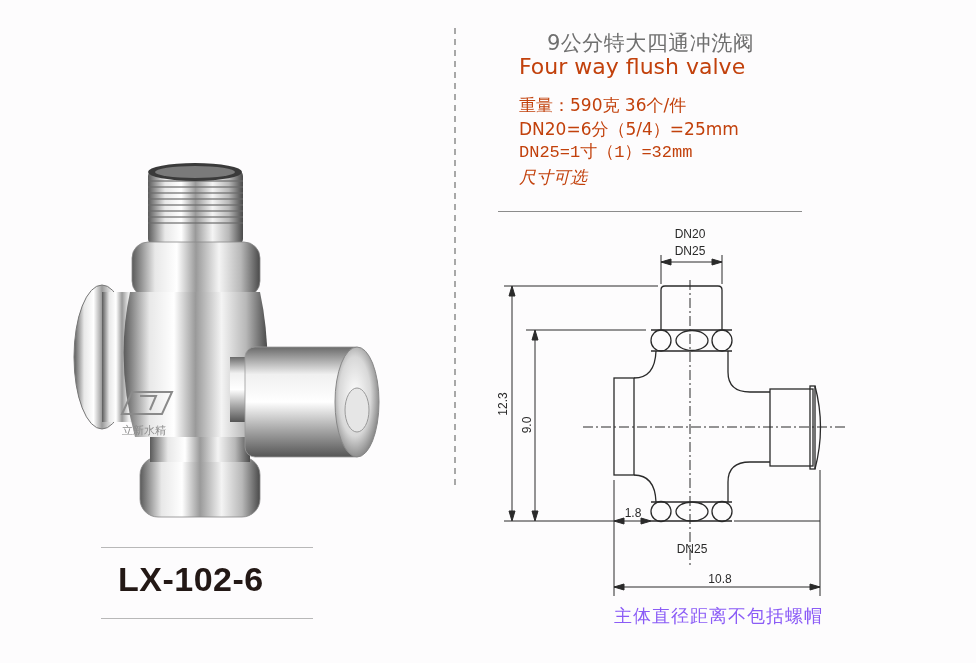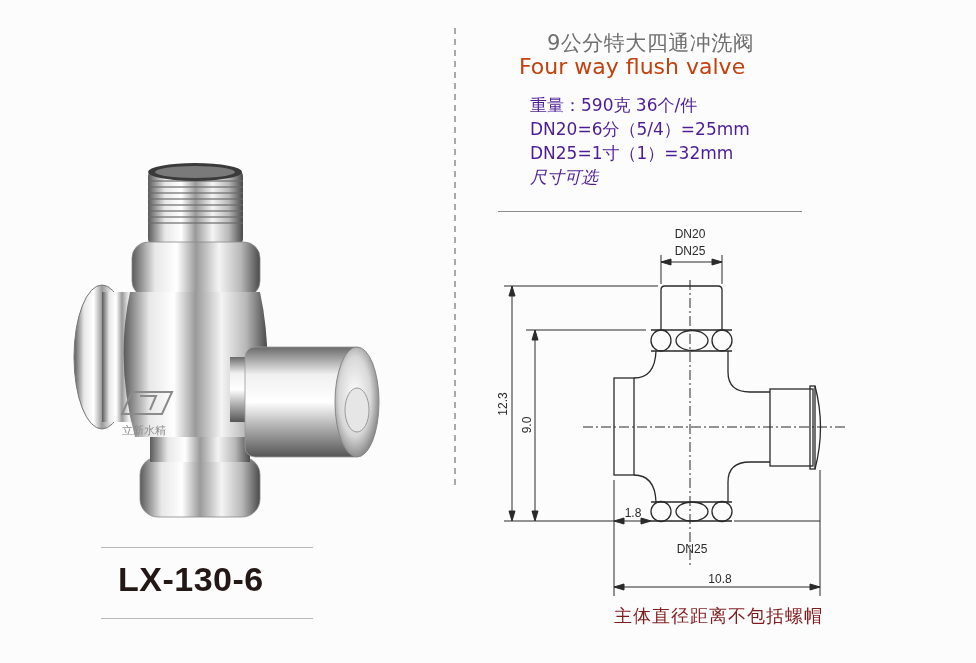--- a/index.html
+++ b/index.html
@@ -6,27 +6,27 @@
     body {
       width: 976px; height: 663px;
       background: #fdfcfd;
       position: relative; overflow: hidden;
       font-family: "DejaVu Sans", "Liberation Sans", sans-serif;
     }
     .abs { position: absolute; }
     .hr { position: absolute; height: 1px; background: #9a9a9a; }
     .title-cn { left: 519px; top: 29px; font-size: 21px; color: #6f6f6f; letter-spacing: 0.5px; white-space: nowrap; margin-left: 28px; }
     .title-en { left: 519px; top: 54px; font-size: 22px; color: #c2410c; white-space: nowrap; }
-    .spec { left: 530px; font-size: 17px; color: #4c1d95; white-space: nowrap; line-height: 22px; }
+    .spec { left: 519px; font-size: 17px; color: #c2410c; white-space: nowrap; line-height: 22px; }
     .model { left: 118px; top: 560px; font-size: 34px; font-weight: bold; color: #231815; letter-spacing: 0.5px; font-family: "Liberation Sans", "DejaVu Sans", sans-serif; }
     .divider-v {
       position: absolute; left: 454px; top: 28px; width: 2px; height: 460px;
       background: repeating-linear-gradient(to bottom, #a8a8a8 0 6px, transparent 6px 11px);
     }
-    .drawing-note { left: 614px; top: 604px; font-size: 18px; color: #7f1d1d; white-space: nowrap; letter-spacing: 1px; }
+    .drawing-note { left: 614px; top: 604px; font-size: 18px; color: #8b5cf6; white-space: nowrap; letter-spacing: 1px; }
     svg text { font-family: "Liberation Sans", "DejaVu Sans", sans-serif; }
   </style>
 </head>
 <body>
 
 <div class="abs" style="left:60px; top:152px; width:340px; height:380px;">
   <svg width="340" height="380" viewBox="0 0 340 380">
     <defs>
       <linearGradient id="chromeV" x1="0" x2="1" y1="0" y2="0">
         <stop offset="0" stop-color="#5a5a5a"></stop>
@@ -78,31 +78,31 @@
 
     <g>
       <polygon points="72,240 112,240 102,262 62,262" fill="none" stroke="#8a8a8a" stroke-width="2"></polygon>
       <path d="M80 244 L96 244 L90 258" fill="none" stroke="#8a8a8a" stroke-width="2"></path>
     </g>
     <text x="62" y="282" font-size="11" fill="#8a8a8a">立新水精</text>
   </svg>
 </div>
 
 <div class="hr" style="left:101px; top:547px; width:212px; background:#b8b8b8;"></div>
-<div class="abs model">LX-130-6</div>
+<div class="abs model">LX-102-6</div>
 <div class="hr" style="left:101px; top:618px; width:212px; background:#b8b8b8;"></div>
 
 <div class="divider-v"></div>
 
 <div class="abs title-cn">9公分特大四通冲洗阀</div>
 <div class="abs title-en">Four way flush valve</div>
 
 <div class="abs spec" style="top:94px;">重量：590克  36个/件</div>
 <div class="abs spec" style="top:118px;">DN20=6分（5/4）=25mm</div>
-<div class="abs spec" style="top:142px;">DN25=1寸（1）=32mm</div>
+<div class="abs spec" style="top:142px;font-family:Liberation Mono, monospace;">DN25=1寸（1）=32mm</div>
 <div class="abs spec" style="top:166px;font-style:italic;">尺寸可选</div>
 
 <div class="hr" style="left:498px; top:211px; width:304px; background:#8c8c8c;"></div>
 
 <svg class="abs" style="left:0; top:0;" width="976" height="663" viewBox="0 0 976 663">
   <g stroke="#2a2a2a" stroke-width="1.3" fill="none">
 
     <path d="M661 330 L661 290 Q661 286 665 286 L718 286 Q722 286 722 290 L722 330"></path>
 
     <line x1="651" y1="330" x2="732" y2="330"></line>

